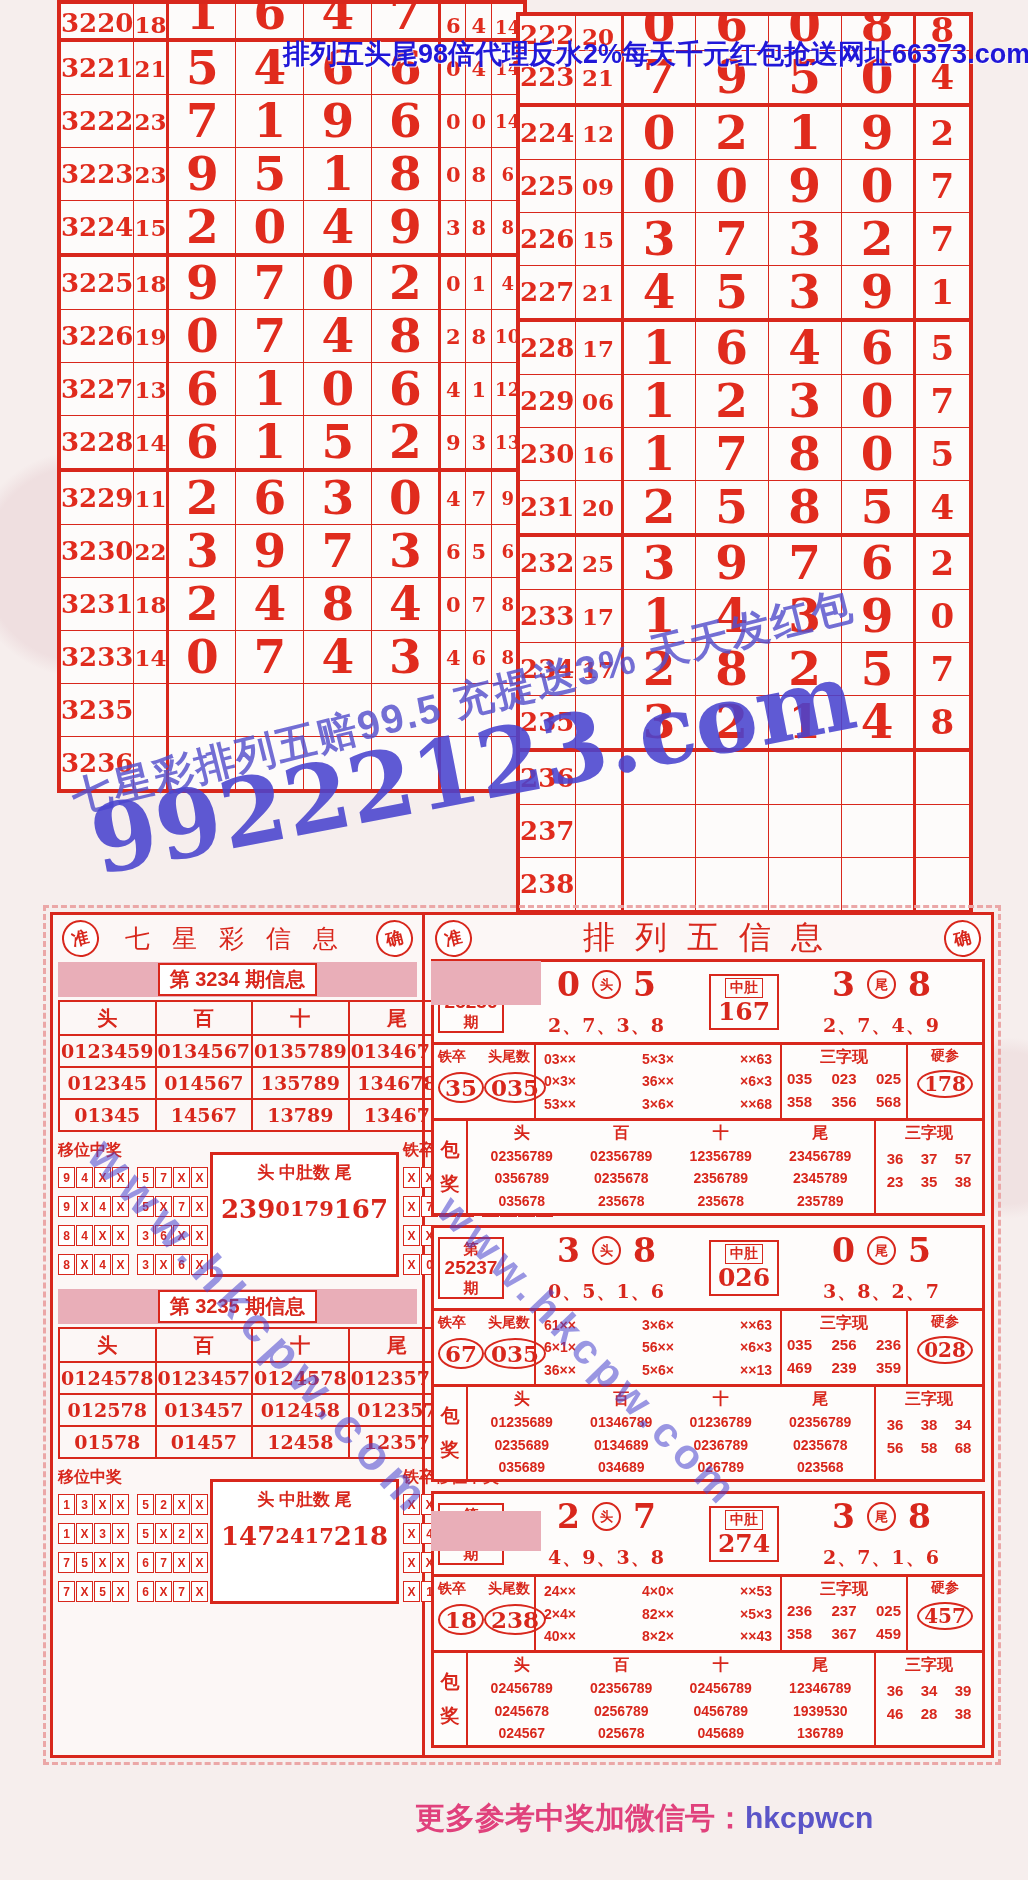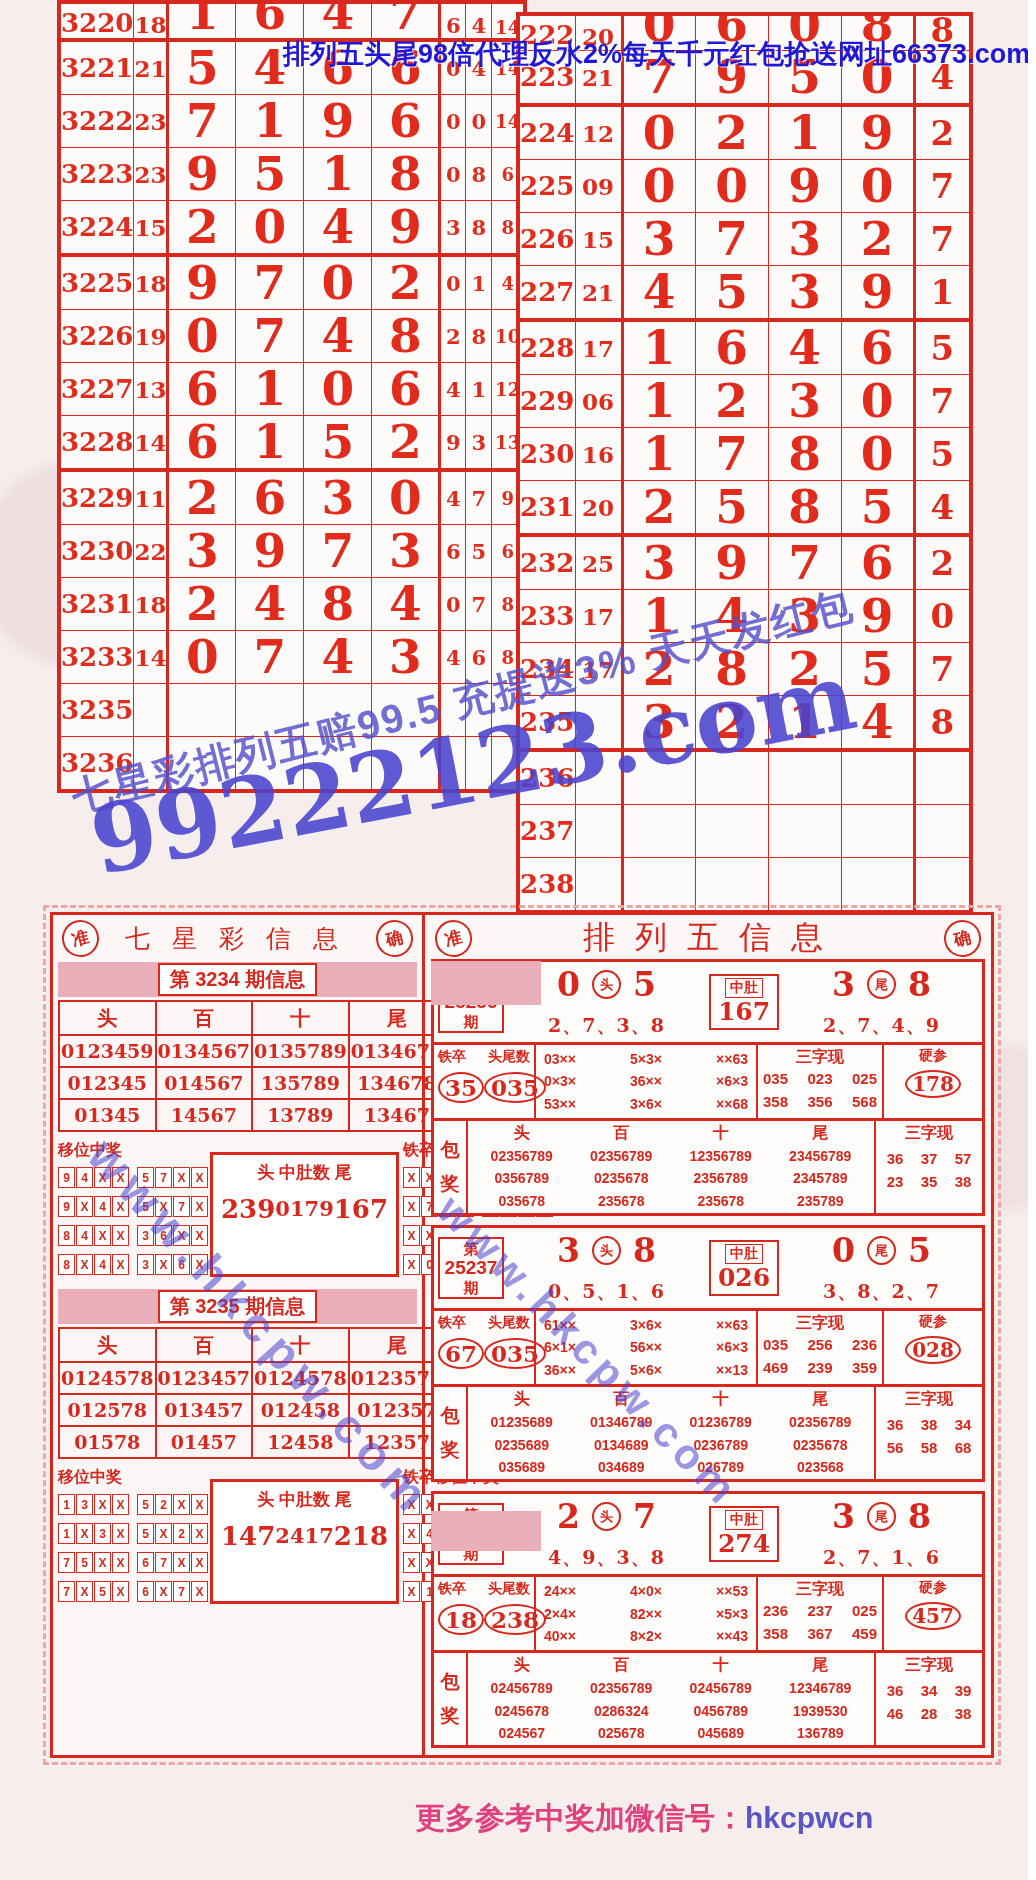--- a/index.html
+++ b/index.html
@@ -74,21 +74,21 @@
   .rowB{display:flex;border-bottom:3px solid #d8271c;color:#d8271c;min-height:72px}
   .rb1{width:102px;border-right:2px solid #d8271c;padding:3px 4px;box-sizing:border-box}
   .rb1 .lbls{display:flex;justify-content:space-between;font-weight:bold;font-size:14px;white-space:nowrap}
   .rb1 .vals2{display:flex;justify-content:space-between;align-items:center;margin-top:6px}
   .oval{border:2.5px solid #d8271c;border-radius:50%;padding:0 5px;font:bold 23px "DejaVu Serif",serif}
   .rb2{flex:1;padding:3px 8px;border-right:2px solid #d8271c;font-weight:bold;font-size:14px;line-height:1.6;white-space:nowrap}
   .prow2{display:flex;justify-content:space-between}
   .rb3{width:126px;border-right:2px solid #d8271c;text-align:center;padding:2px 5px;box-sizing:border-box}
   .rb3 .t{font-weight:bold;font-size:16px}
   .rb3 .r{display:flex;justify-content:space-between;font-weight:bold;font-size:15px;line-height:1.5}
-  .rb4{width:62px;text-align:center;padding:2px 18px}
+  .rb4{width:62px;text-align:center;padding:2px 6px}
   .rb4 .t{font-weight:bold;font-size:14px}
   .rb4 .oval2{border:2.5px solid #d8271c;border-radius:50%;font:bold 20px "DejaVu Serif",serif;padding:0 5px;display:inline-block;margin-top:5px}
   .rowC{display:flex;color:#d8271c;min-height:90px}
   .rc1{width:32px;border-right:2px solid #d8271c;display:flex;flex-direction:column;align-items:center;justify-content:center;font-weight:bold;font-size:19px;gap:8px}
   .rc2{flex:1;border-right:2px solid #d8271c;padding:1px 4px}
   .rc2 table{width:100%;border-collapse:collapse}
   .rc2 th{font-weight:bold;font-size:16px;color:#d8271c}
   .rc2 td{font-weight:bold;font-size:14px;text-align:center;line-height:1.45}
   .rc3{width:102px;text-align:center;padding:2px}
   .rc3 .t{font-weight:bold;font-size:16px;margin-bottom:4px}
@@ -1651,21 +1651,21 @@
                   </thead>
                   <tbody class="bj-rows">
                     <tr>
                       <td>02456789</td>
                       <td>02356789</td>
                       <td>02456789</td>
                       <td>12346789</td>
                     </tr>
                     <tr>
                       <td>0245678</td>
-                      <td>0286324</td>
+                      <td>0256789</td>
                       <td>0456789</td>
                       <td>1939530</td>
                     </tr>
                     <tr>
                       <td>024567</td>
                       <td>025678</td>
                       <td>045689</td>
                       <td>136789</td>
                     </tr>
                   </tbody>

